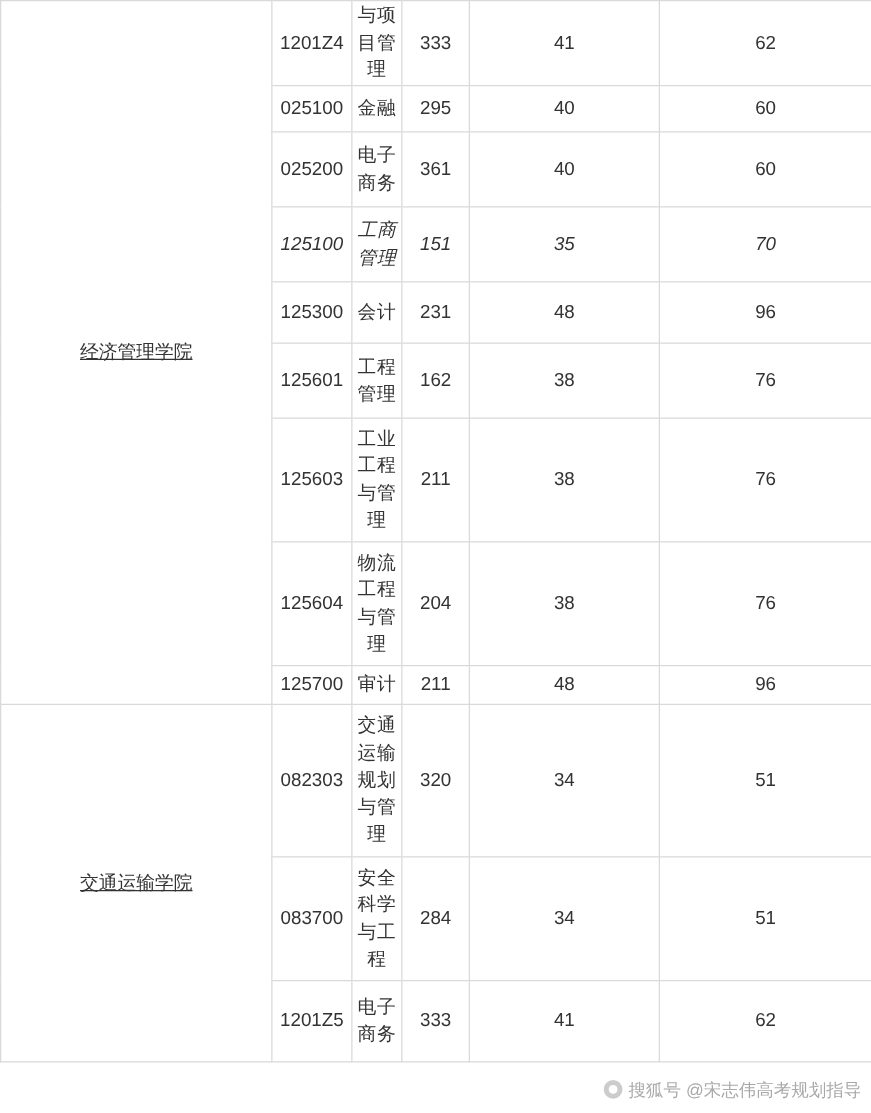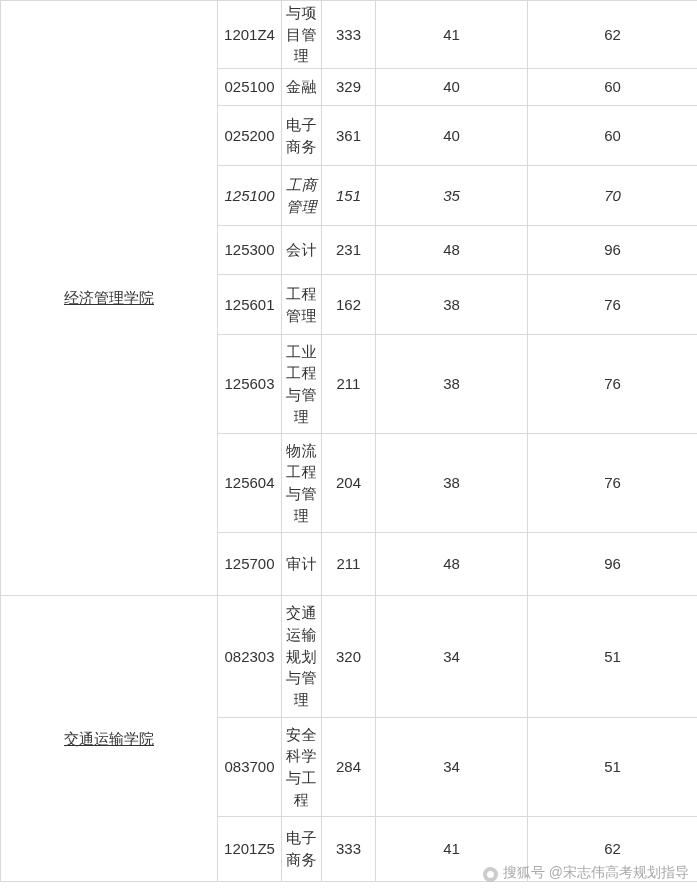--- a/index.html
+++ b/index.html
@@ -54,21 +54,21 @@
   td.last-col  { border-right: none; }
 
   
   tr.first-row td { vertical-align: middle; }
 
   .watermark {
     position: absolute;
     right: 8px;
     bottom: 8px;
     display: flex;
-    align-items: flex-end;
+    align-items: flex-start;
     gap: 5px;
     font-size: 14px;
     color: #9a9a9a;
     opacity: 0.85;
     pointer-events: none;
   }
   .watermark .wm-logo {
     width: 15px;
     height: 15px;
     border-radius: 50%;
@@ -106,21 +106,21 @@
       <td class="code-cell">1201Z4</td>
       <td class="major-cell">与项目管理</td>
       <td class="num-cell">333</td>
       <td class="num-cell">41</td>
       <td class="num-cell last-col">62</td>
     </tr>
 
     <tr style="height:37px;">
       <td class="code-cell">025100</td>
       <td class="major-cell">金融</td>
-      <td class="num-cell">329</td>
+      <td class="num-cell">295</td>
       <td class="num-cell">40</td>
       <td class="num-cell last-col">60</td>
     </tr>
 
     <tr style="height:60px;">
       <td class="code-cell">025200</td>
       <td class="major-cell">电子商务</td>
       <td class="num-cell">361</td>
       <td class="num-cell">40</td>
       <td class="num-cell last-col">60</td>
@@ -159,21 +159,21 @@
     </tr>
 
     <tr style="height:99px;">
       <td class="code-cell">125604</td>
       <td class="major-cell">物流工程与管理</td>
       <td class="num-cell">204</td>
       <td class="num-cell">38</td>
       <td class="num-cell last-col">76</td>
     </tr>
 
-    <tr style="height:63px;">
+    <tr style="height:31px;">
       <td class="code-cell">125700</td>
       <td class="major-cell">审计</td>
       <td class="num-cell">211</td>
       <td class="num-cell">48</td>
       <td class="num-cell last-col">96</td>
     </tr>
 
     <tr style="height:122px;">
       <td class="college-cell" rowspan="3">交通运输学院</td>
       <td class="code-cell">082303</td>

